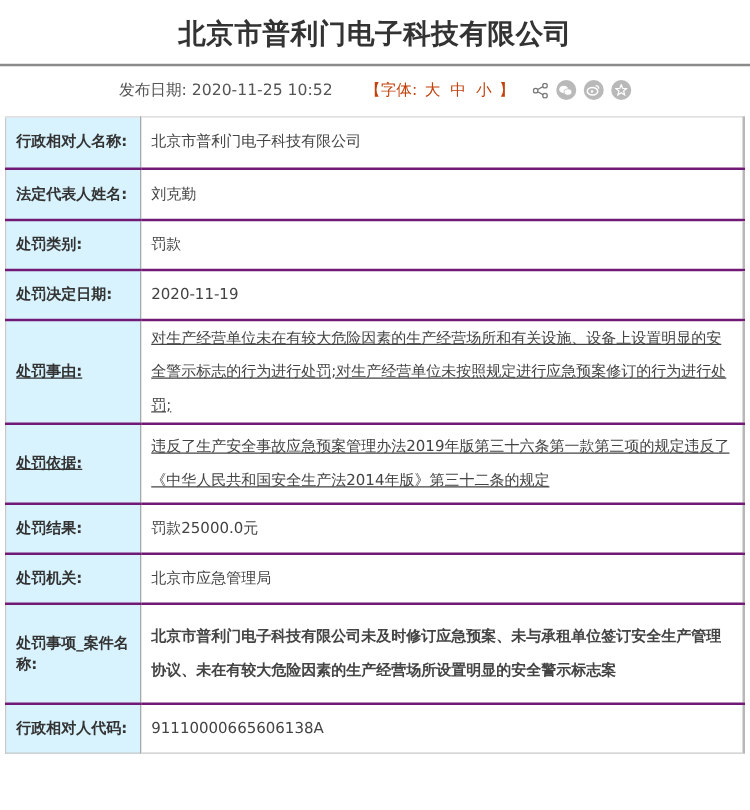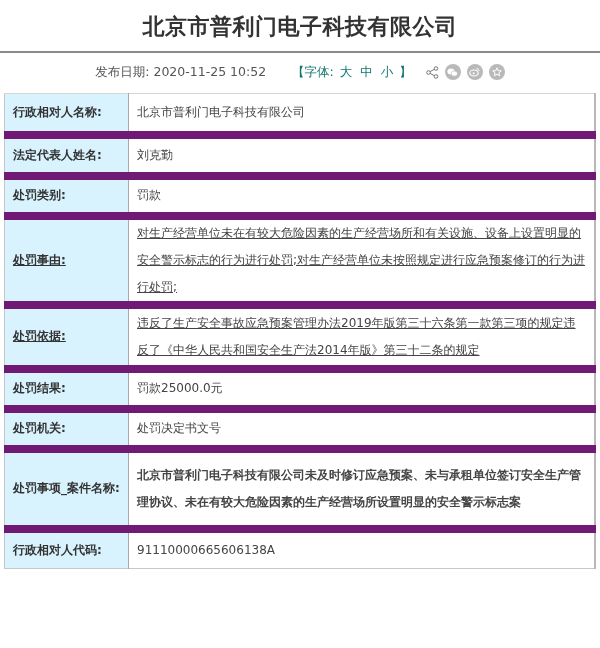--- a/index.html
+++ b/index.html
@@ -15,44 +15,44 @@
       font-size: 22px; font-weight: bold; color: #333; letter-spacing: 0.5px;
       padding-top: 2px;
     }
 
     .meta {
       height: 38px;
       display: flex; align-items: center; justify-content: center;
       font-size: 12.5px; color: #555;
     }
     .meta .date { margin-right: 26px; }
-    .meta .font-size-ctl { color: #0f766e; margin-right: 10px; }
+    .meta .font-size-ctl { color: #c2410c; margin-right: 10px; }
     .meta .font-size-ctl .sz { cursor: pointer; margin: 0 2px; }
     .share-ico { display: inline-flex; align-items: center; margin-left: 4px; }
     .circle-ico {
       width: 16px; height: 16px; border-radius: 50%;
       background: #b9b9b9; color: #fff;
       display: inline-flex; align-items: center; justify-content: center;
       font-size: 9px; margin-left: 6px; cursor: pointer; line-height: 1;
     }
 
     table.info {
       position: absolute; left: 4px; top: 93px; width: 592px;
       border-collapse: collapse;
       border: 1px solid #c8c8c8;
       border-right: 2px solid #b8b8b8;
       font-size: 12px;
     }
     table.info td {
-      border-top: 8px solid #701a75;
+      border-top: 2px solid #701a75;
       vertical-align: middle;
     }
     table.info tr:first-child td { border-top: 1px solid #d6d6d6; }
     td.label {
-      width: 124px;
+      width: 108px;
       background: #d8f3fe;
       border-right: 1px solid #a9a9a9;
       font-weight: bold; color: #333;
       padding-left: 8px;
       font-size: 12px;
     }
     td.value {
       padding: 0 8px 0 8px;
       color: #444;
       line-height: 27px;
@@ -117,35 +117,39 @@
     <td class="value">北京市普利门电子科技有限公司</td>
   </tr>
   <tr class="h1">
     <td class="label">法定代表人姓名:</td>
     <td class="value">刘克勤</td>
   </tr>
   <tr class="hl">
     <td class="label">处罚类别:</td>
     <td class="value">罚款</td>
   </tr>
+  <tr class="hl">
+    <td class="label">处罚决定日期:</td>
+    <td class="value">2020-11-19</td>
+  </tr>
   <tr class="h2">
     <td class="label">处罚事由:</td>
     <td class="value">对生产经营单位未在有较大危险因素的生产经营场所和有关设施、设备上设置明显的安全警示标志的行为进行处罚;对生产经营单位未按照规定进行应急预案修订的行为进行处罚;</td>
   </tr>
   <tr class="h2">
     <td class="label">处罚依据:</td>
     <td class="value">违反了生产安全事故应急预案管理办法2019年版第三十六条第一款第三项的规定违反了《中华人民共和国安全生产法2014年版》第三十二条的规定</td>
   </tr>
   <tr class="hl">
     <td class="label">处罚结果:</td>
     <td class="value">罚款25000.0元</td>
   </tr>
   <tr class="hl">
     <td class="label">处罚机关:</td>
-    <td class="value">处罚决定书文号</td>
+    <td class="value">北京市应急管理局</td>
   </tr>
   <tr class="h3">
     <td class="label">处罚事项_案件名称:</td>
     <td class="value">北京市普利门电子科技有限公司未及时修订应急预案、未与承租单位签订安全生产管理协议、未在有较大危险因素的生产经营场所设置明显的安全警示标志案</td>
   </tr>
   <tr class="hl">
     <td class="label">行政相对人代码:</td>
     <td class="value">91110000665606138A</td>
   </tr>
 </tbody>

